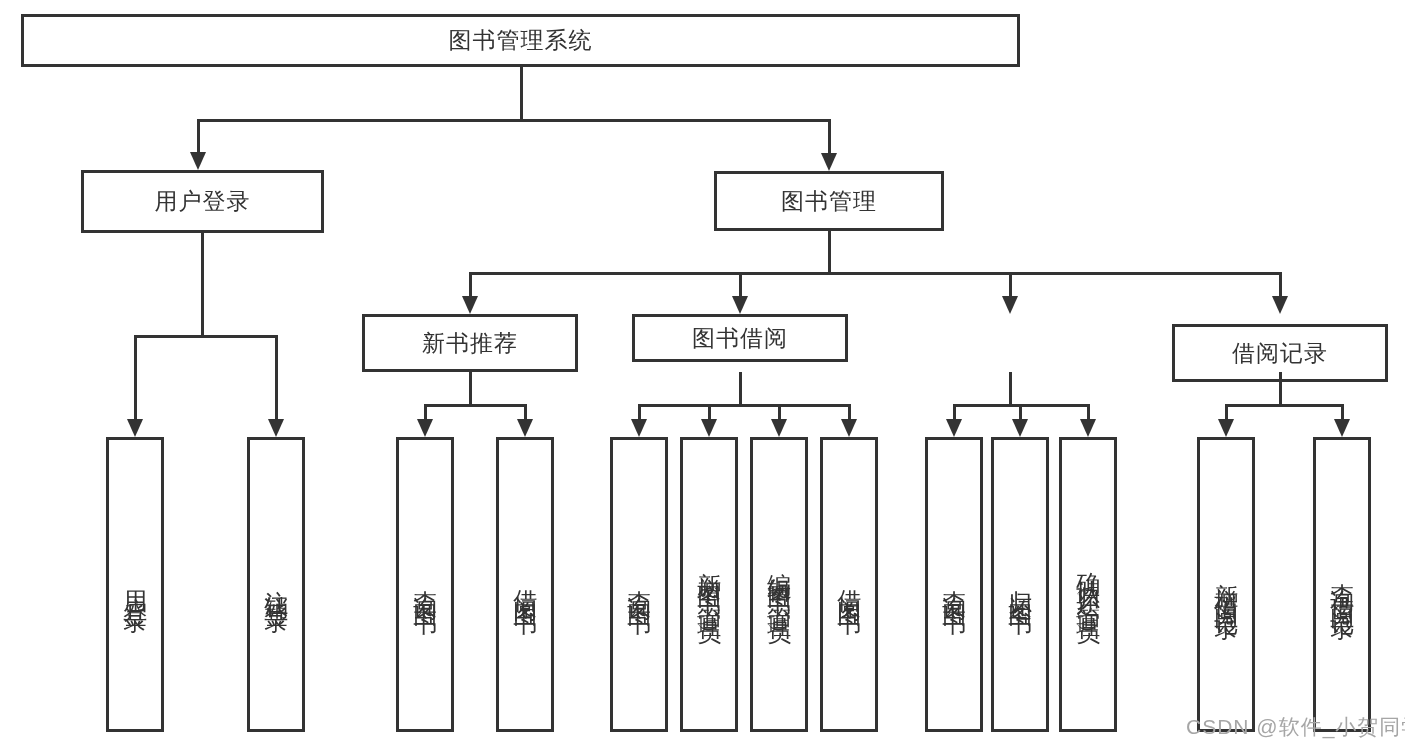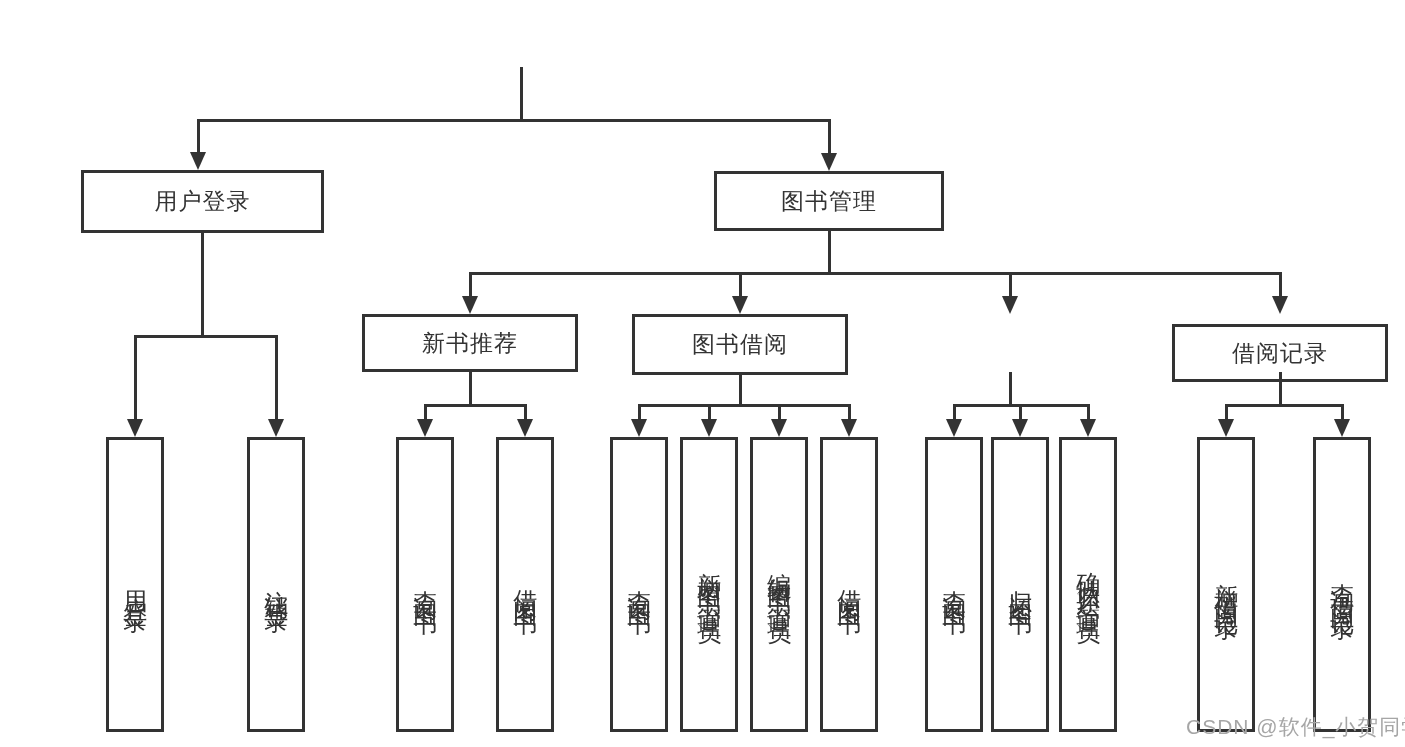--- a/index.html
+++ b/index.html
@@ -28,34 +28,37 @@
   .watermark{
     position:absolute;left:1186px;top:713px;font-size:21px;color:#a6a6a6;
     letter-spacing:1px;white-space:nowrap;
   }
 </style>
 </head>
 <body>
 
 <div id="canvas">
 
+  <div class="box" style="left:21px;top:14px;width:999px;height:53px;">
+    <span class="h-label">图书管理系统</span>
+  </div>
 
   <div class="box" style="left:81px;top:170px;width:243px;height:63px;">
     <span class="h-label">用户登录</span>
   </div>
 
   <div class="box" style="left:714px;top:171px;width:230px;height:60px;">
     <span class="h-label">图书管理</span>
   </div>
 
   <div class="box" style="left:362px;top:314px;width:216px;height:58px;">
     <span class="h-label">新书推荐</span>
   </div>
 
-  <div class="box" style="left:632px;top:314px;width:216px;height:61px;">
+  <div class="box" style="left:632px;top:314px;width:216px;height:48px;">
     <span class="h-label">图书借阅</span>
   </div>
 
 
   <div class="box" style="left:1172px;top:324px;width:216px;height:58px;">
     <span class="h-label">借阅记录</span>
   </div>
 
   <div class="box leaf" style="left:106px;top:437px;width:58px;height:295px;">
     <span class="v-label">用户登录</span>

